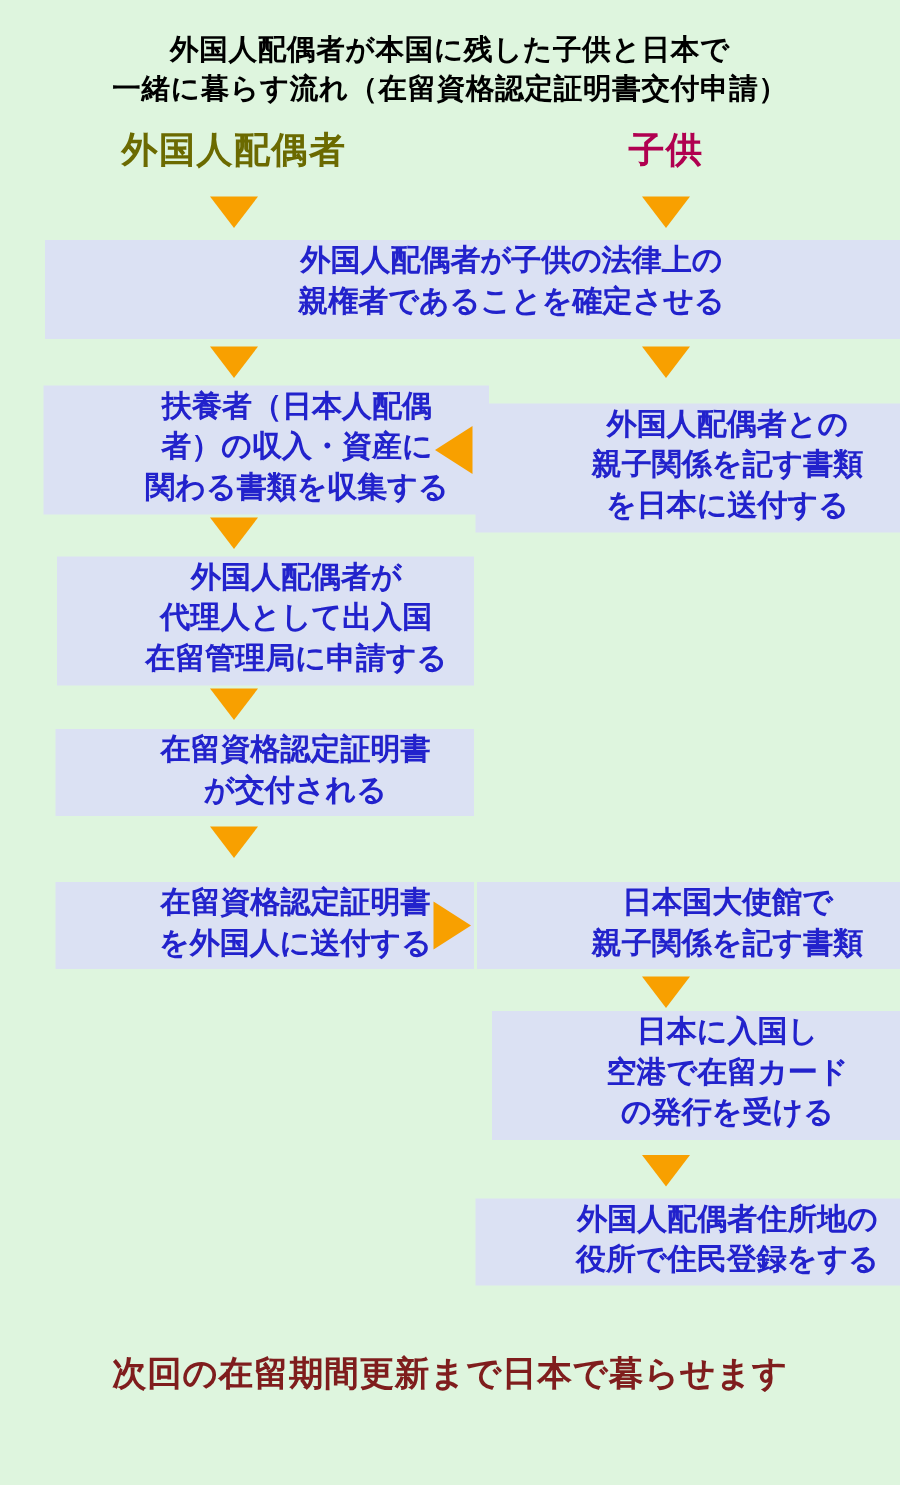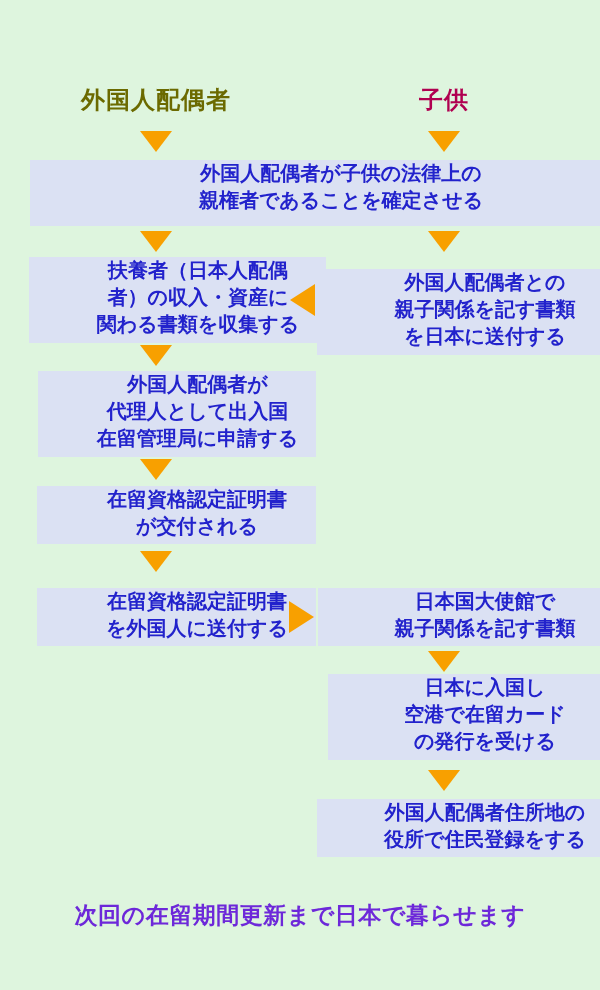--- a/index.html
+++ b/index.html
@@ -89,29 +89,31 @@
     border-left: 25px solid var(--arrow, #f8a000);
   }
   .footer {
     position: absolute;
     top: 900px;
     left: 0;
     width: 600px;
     text-align: center;
     font-weight: bold;
     font-size: 23px;
-    color: #6d28d9;
+    color: #7f1d1d;
     letter-spacing: 0.5px;
   }
 </style>
 </head>
 <body>
 
 <div class="page">
 
+  <div class="title">外国人配偶者が本国に残した子供と日本で
+一緒に暮らす流れ（在留資格認定証明書交付申請）</div>
 
   <div class="col-header left">外国人配偶者</div>
   <div class="col-header right">子供</div>
 
   <div class="arrow-down" style="left:140px; top:131px;"></div>
   <div class="arrow-down" style="left:428px; top:131px;"></div>
 
   <div class="box" style="left:30px; top:160px; width:540px; height:66px;">
     <span class="box-text">外国人配偶者が子供の法律上の
 親権者であることを確定させる</span>

